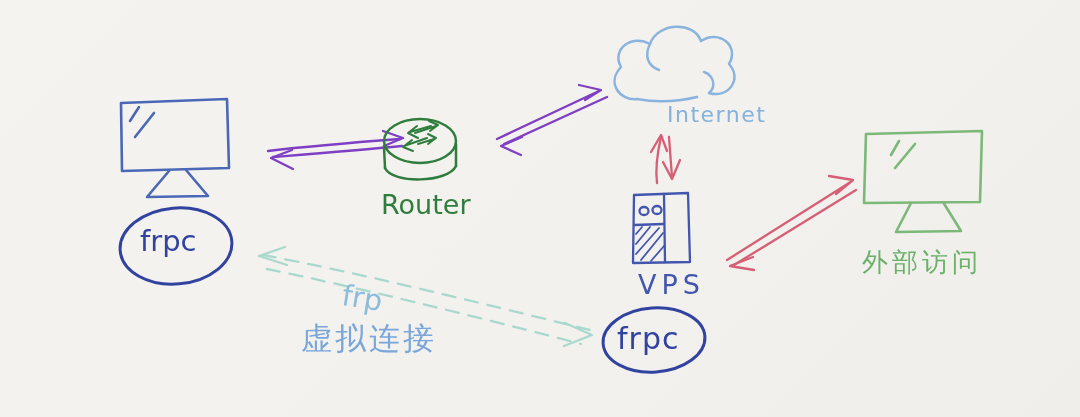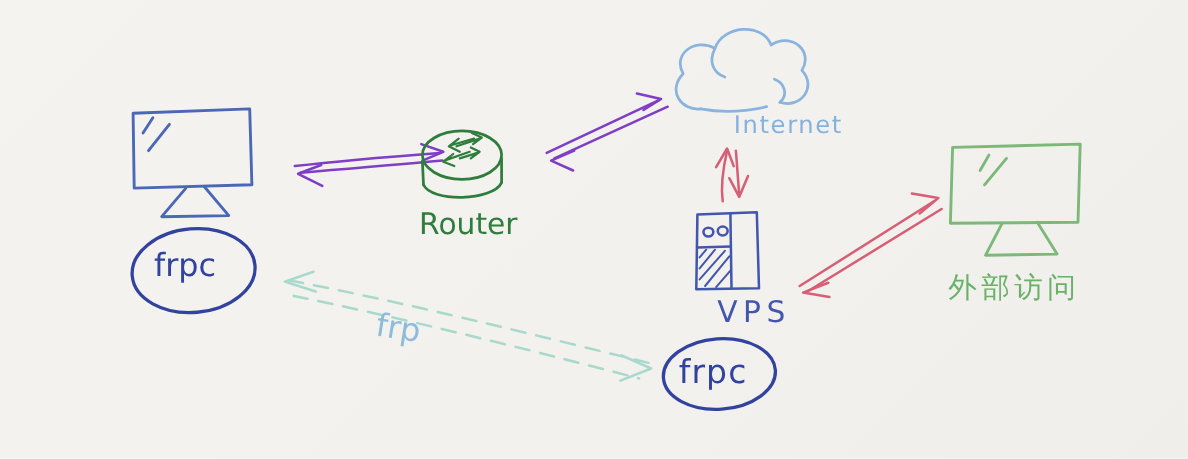--- a/index.html
+++ b/index.html
@@ -8,21 +8,21 @@
     width:1080px;height:417px;
     background:linear-gradient(135deg,#f4f3f0 0%,#f2f1ee 60%,#efeeea 100%);
     overflow:hidden;
     font-family:"DejaVu Sans","Liberation Sans",sans-serif;
   }
   .draw{position:absolute;left:0;top:0;width:1080px;height:417px;}
   .lbl{position:absolute;white-space:nowrap;line-height:1.05;font-family:"DejaVu Sans","Liberation Sans",sans-serif;}
   .lbl-frpc   {left:140px;top:226px;font-size:29px;color:#32439f;}
   .lbl-router {left:381px;top:191px;font-size:27px;color:#2f7d3c;}
   .lbl-internet{left:637px;top:103px;font-size:22px;color:#85b2dc;letter-spacing:1.5px;margin-left:30px;}
-  .lbl-vps    {left:652px;top:271px;font-size:27px;color:#4356ae;letter-spacing:5px;}
+  .lbl-vps    {left:638px;top:271px;font-size:27px;color:#4356ae;letter-spacing:5px;}
   .lbl-frps   {left:617px;top:323px;font-size:30px;color:#32439f;letter-spacing:1px;}
   .lbl-ext    {left:862px;top:249px;font-size:26px;color:#6cb16a;letter-spacing:4px;}
   .lbl-frp    {left:342px;top:283px;font-size:29px;color:#8cbcd9;transform:rotate(9deg);}
   .lbl-link   {left:301px;top:322px;font-size:31px;color:#7aa6da;letter-spacing:3px;}
   .watermark{position:absolute;left:772px;top:348px;width:300px;height:56px;
     filter:drop-shadow(2px 2px 1.5px rgba(135,132,125,0.55));}
   .wm-text{position:absolute;left:60px;top:9px;font-size:29px;color:#fcfbf9;letter-spacing:1px;}
   .wm-svg{position:absolute;left:0;top:0;}
 </style>
 </head>
@@ -117,15 +117,16 @@
     </g>
   </svg>
 
   <span class="lbl lbl-frpc">frpc</span>
   <span class="lbl lbl-router">Router</span>
   <span class="lbl lbl-internet">Internet</span>
   <span class="lbl lbl-vps">VPS</span>
   <span class="lbl lbl-frps">frpc</span>
   <span class="lbl lbl-ext">外部访问</span>
   <span class="lbl lbl-frp">frp</span>
+  <span class="lbl lbl-link">虚拟连接</span>
 
 
 </div>
 
 </body></html>

